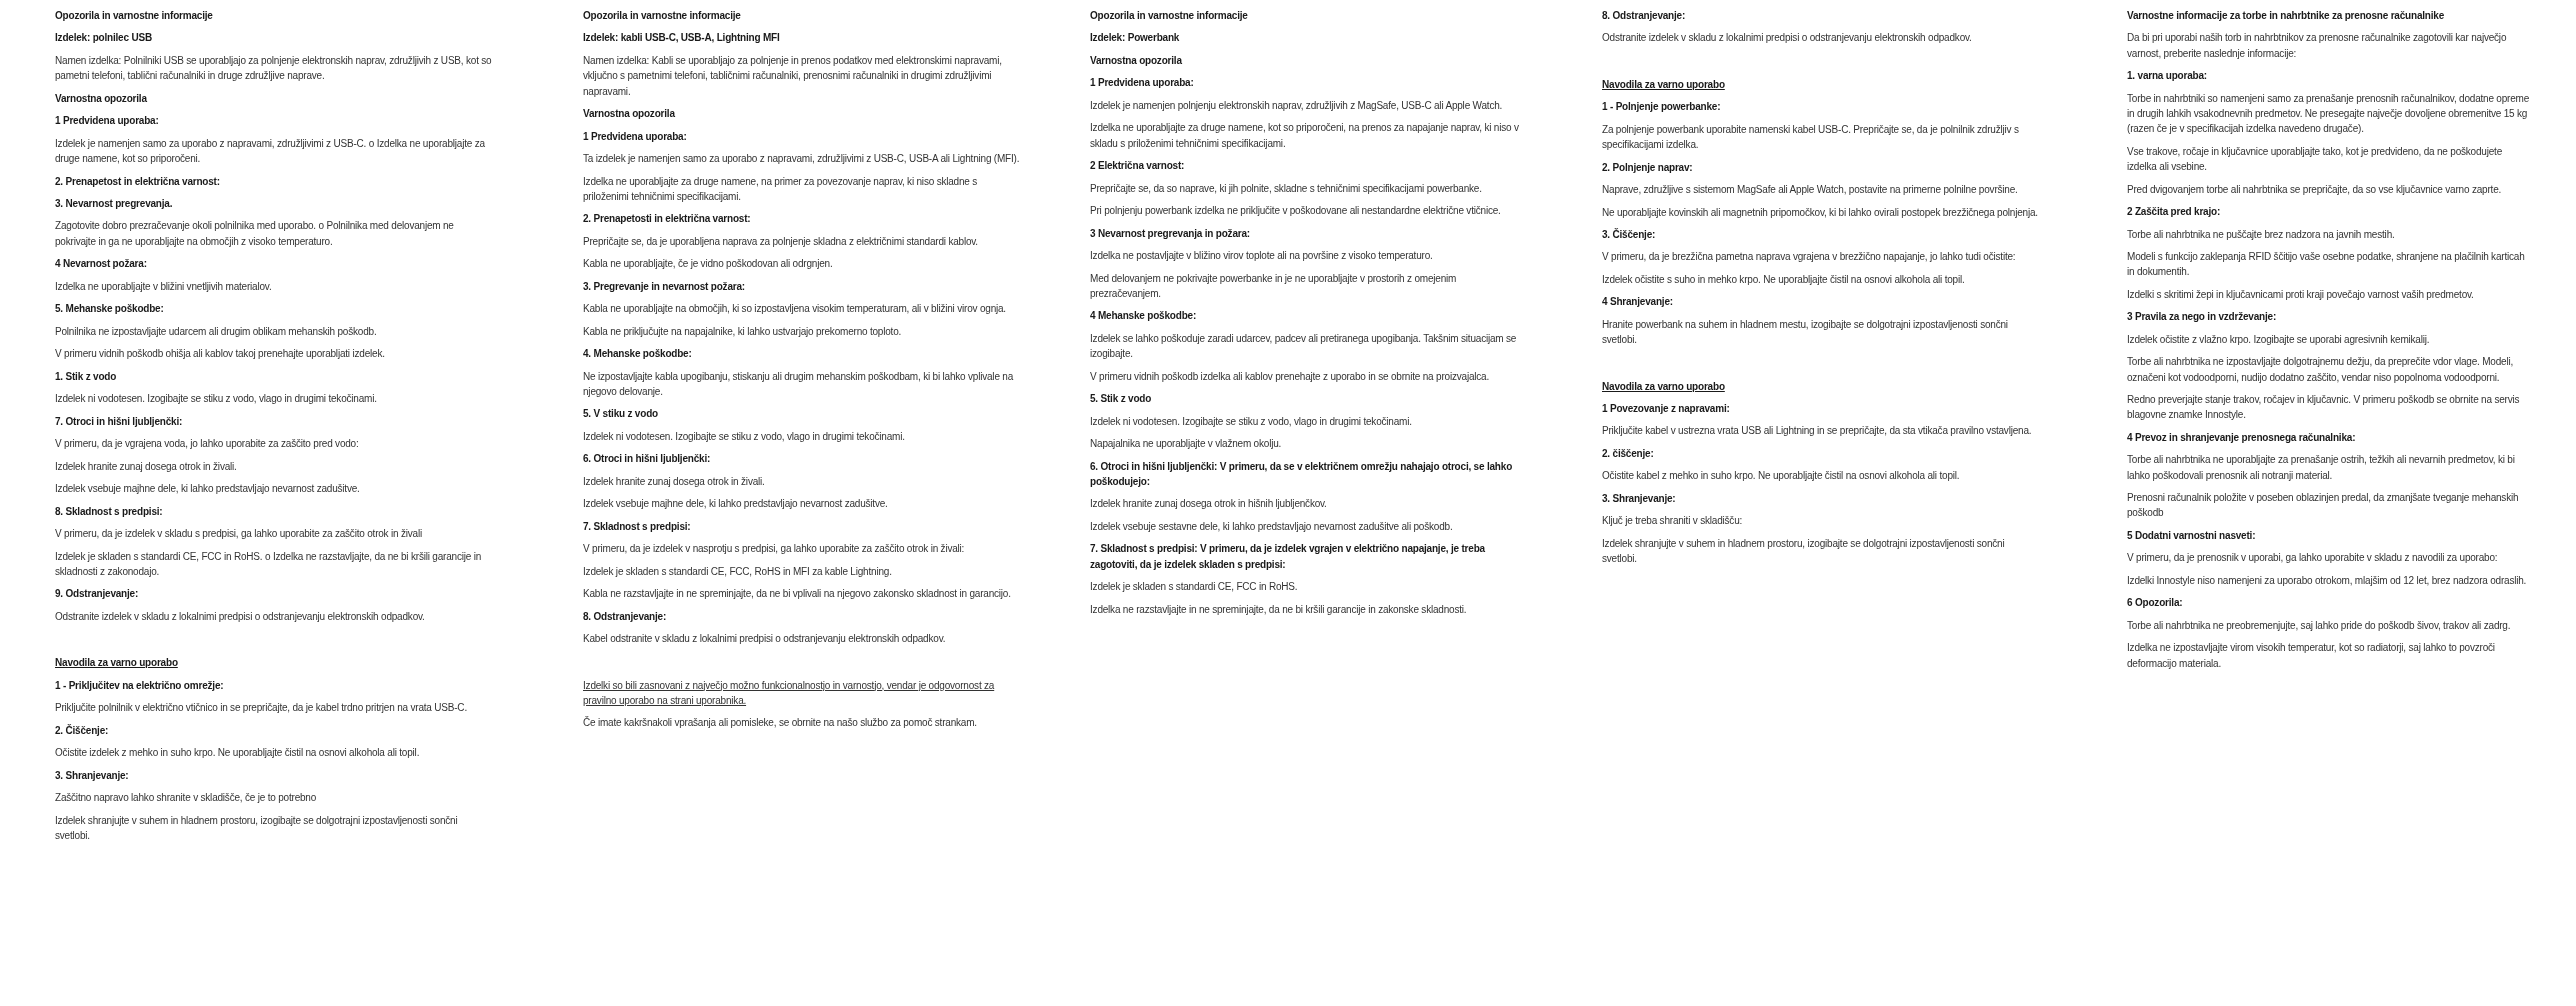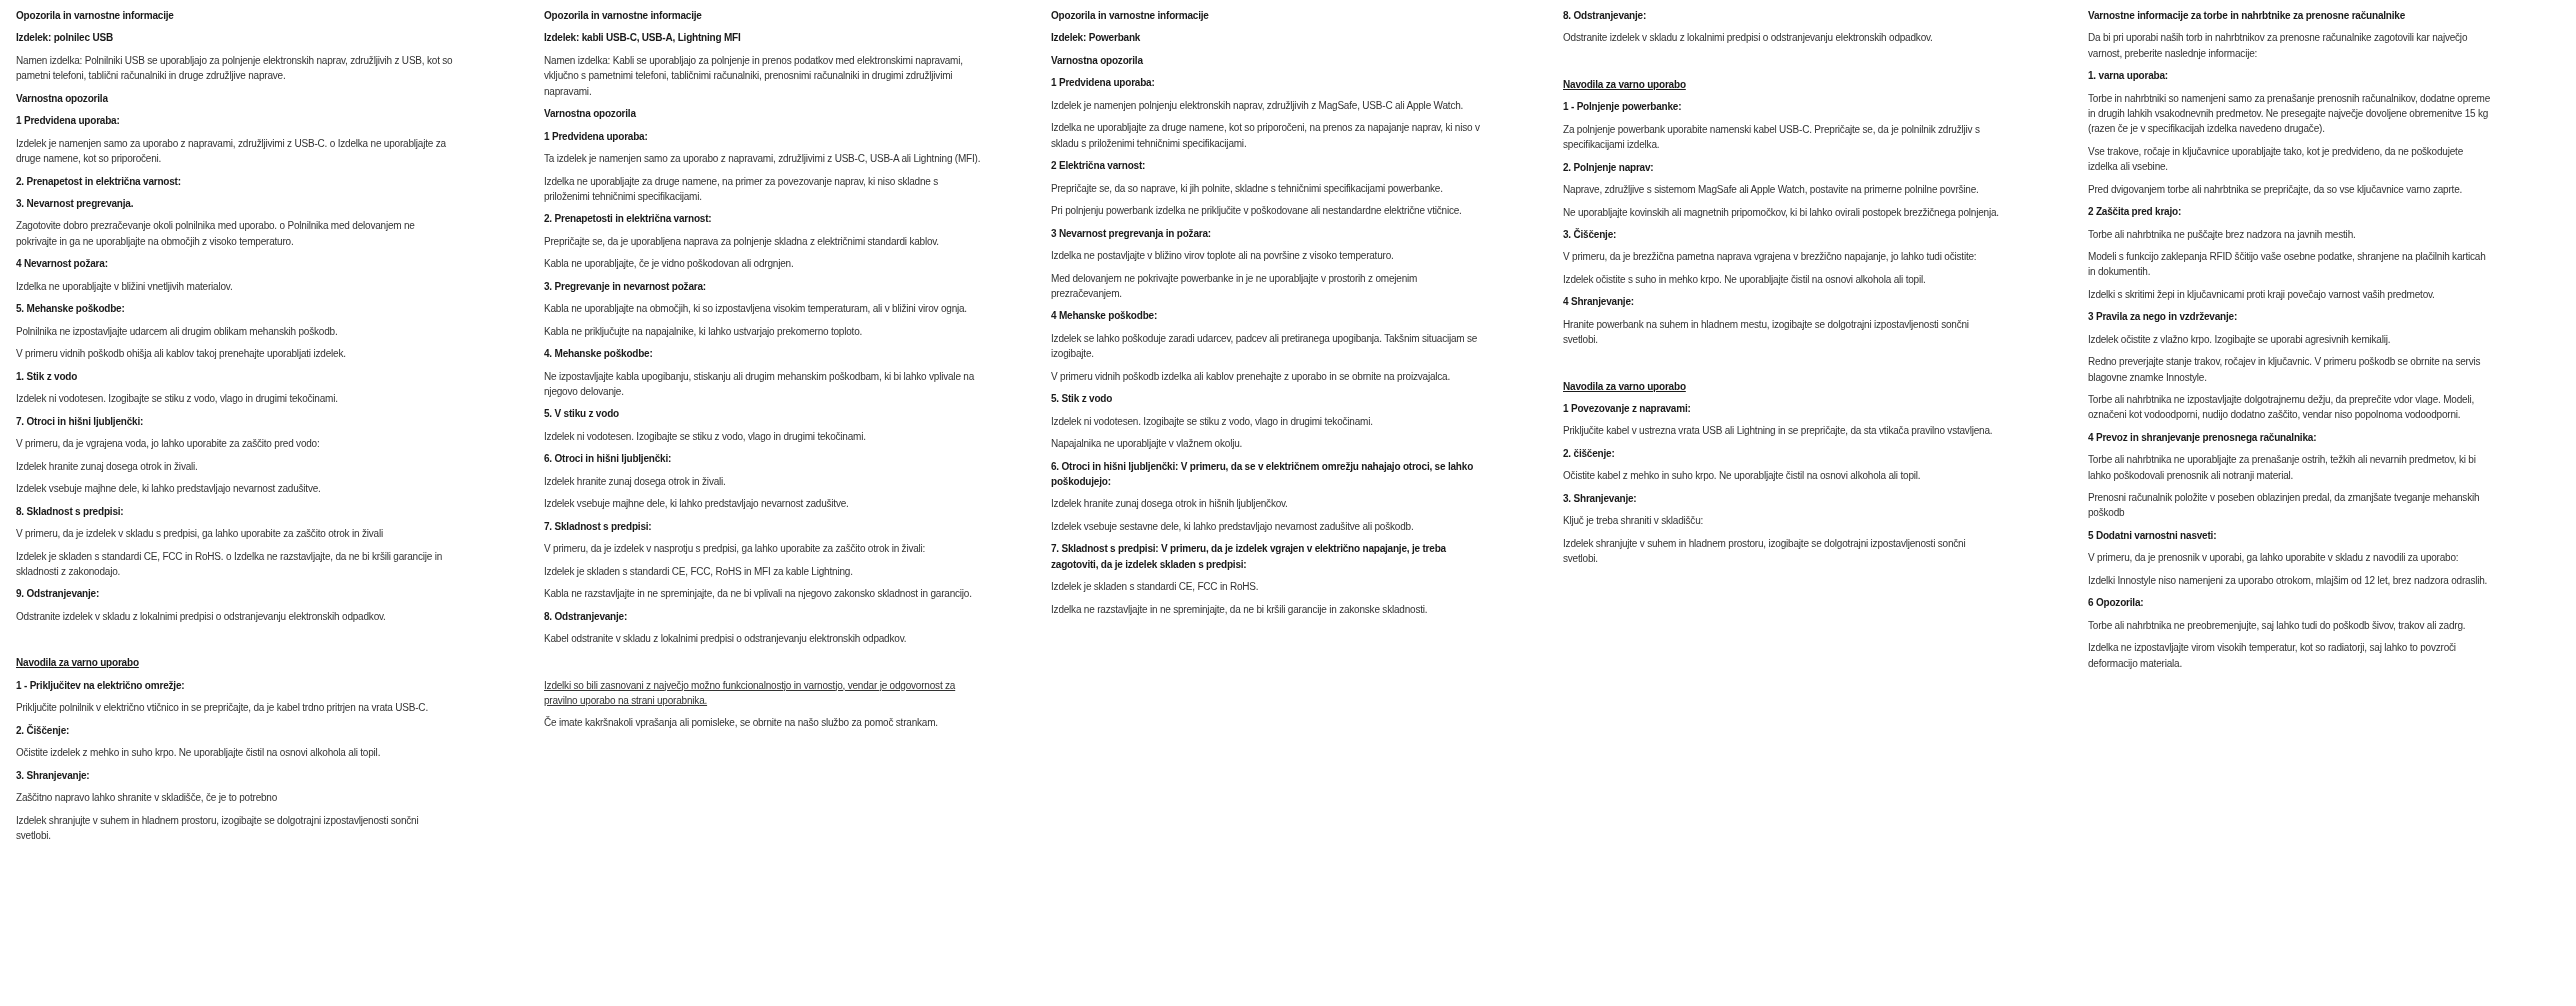--- a/index.html
+++ b/index.html
@@ -14,20 +14,21 @@
     overflow: hidden;
     font-family: "Liberation Sans", "DejaVu Sans", sans-serif;
     font-size: 10px;
     line-height: 15.3px;
     letter-spacing: -0.2px;
   }
   .page {
     position: absolute;
     inset: 0;
     background: var(--page-bg, #ffffff);
+    margin-left: 39px;
   }
   .col {
     position: absolute;
     top: 8px;
     width: 439px;
   }
   .col-0 { left: 16px; }
   .col-1 { left: 544px; }
   .col-2 { left: 1051px; }
   .col-3 { left: 1563px; }
@@ -166,26 +167,26 @@
       <div class="h">1. varna uporaba:</div>
       <div class="p">Torbe in nahrbtniki so namenjeni samo za prenašanje prenosnih računalnikov, dodatne opreme in drugih lahkih vsakodnevnih predmetov. Ne presegajte največje dovoljene obremenitve 15 kg (razen če je v specifikacijah izdelka navedeno drugače).</div>
       <div class="p">Vse trakove, ročaje in ključavnice uporabljajte tako, kot je predvideno, da ne poškodujete izdelka ali vsebine.</div>
       <div class="p">Pred dvigovanjem torbe ali nahrbtnika se prepričajte, da so vse ključavnice varno zaprte.</div>
       <div class="h">2 Zaščita pred krajo:</div>
       <div class="p">Torbe ali nahrbtnika ne puščajte brez nadzora na javnih mestih.</div>
       <div class="p">Modeli s funkcijo zaklepanja RFID ščitijo vaše osebne podatke, shranjene na plačilnih karticah in dokumentih.</div>
       <div class="p">Izdelki s skritimi žepi in ključavnicami proti kraji povečajo varnost vaših predmetov.</div>
       <div class="h">3 Pravila za nego in vzdrževanje:</div>
       <div class="p">Izdelek očistite z vlažno krpo. Izogibajte se uporabi agresivnih kemikalij.</div>
+      <div class="p">Torbe ali nahrbtnika ne izpostavljajte dolgotrajnemu dežju, da preprečite vdor vlage. Modeli, označeni kot vodoodporni, nudijo dodatno zaščito, vendar niso popolnoma vodoodporni.</div>
       <div class="p">Redno preverjajte stanje trakov, ročajev in ključavnic. V primeru poškodb se obrnite na servis blagovne znamke Innostyle.</div>
-      <div class="p">Torbe ali nahrbtnika ne izpostavljajte dolgotrajnemu dežju, da preprečite vdor vlage. Modeli, označeni kot vodoodporni, nudijo dodatno zaščito, vendar niso popolnoma vodoodporni.</div>
       <div class="h">4 Prevoz in shranjevanje prenosnega računalnika:</div>
       <div class="p">Torbe ali nahrbtnika ne uporabljajte za prenašanje ostrih, težkih ali nevarnih predmetov, ki bi lahko poškodovali prenosnik ali notranji material.</div>
       <div class="p">Prenosni računalnik položite v poseben oblazinjen predal, da zmanjšate tveganje mehanskih poškodb</div>
       <div class="h">5 Dodatni varnostni nasveti:</div>
       <div class="p">V primeru, da je prenosnik v uporabi, ga lahko uporabite v skladu z navodili za uporabo:</div>
       <div class="p">Izdelki Innostyle niso namenjeni za uporabo otrokom, mlajšim od 12 let, brez nadzora odraslih.</div>
       <div class="h">6 Opozorila:</div>
-      <div class="p">Torbe ali nahrbtnika ne preobremenjujte, saj lahko tudi do poškodb šivov, trakov ali zadrg.</div>
+      <div class="p">Torbe ali nahrbtnika ne preobremenjujte, saj lahko pride do poškodb šivov, trakov ali zadrg.</div>
       <div class="p">Izdelka ne izpostavljajte virom visokih temperatur, kot so radiatorji, saj lahko to povzroči deformacijo materiala.</div>
     </div>
 </div>
 
 
 </body></html>

